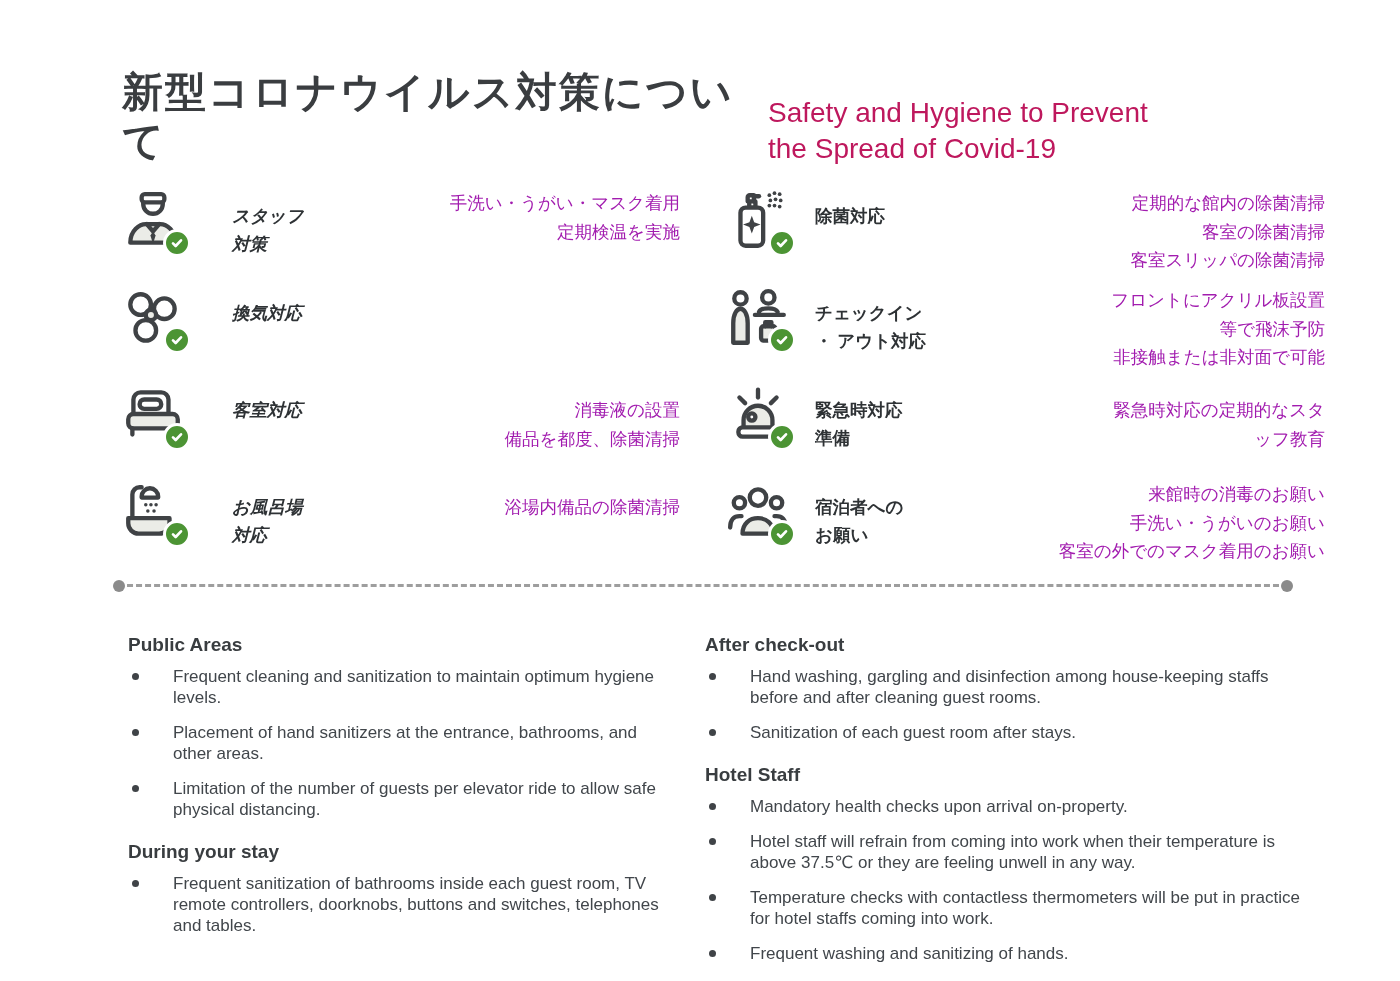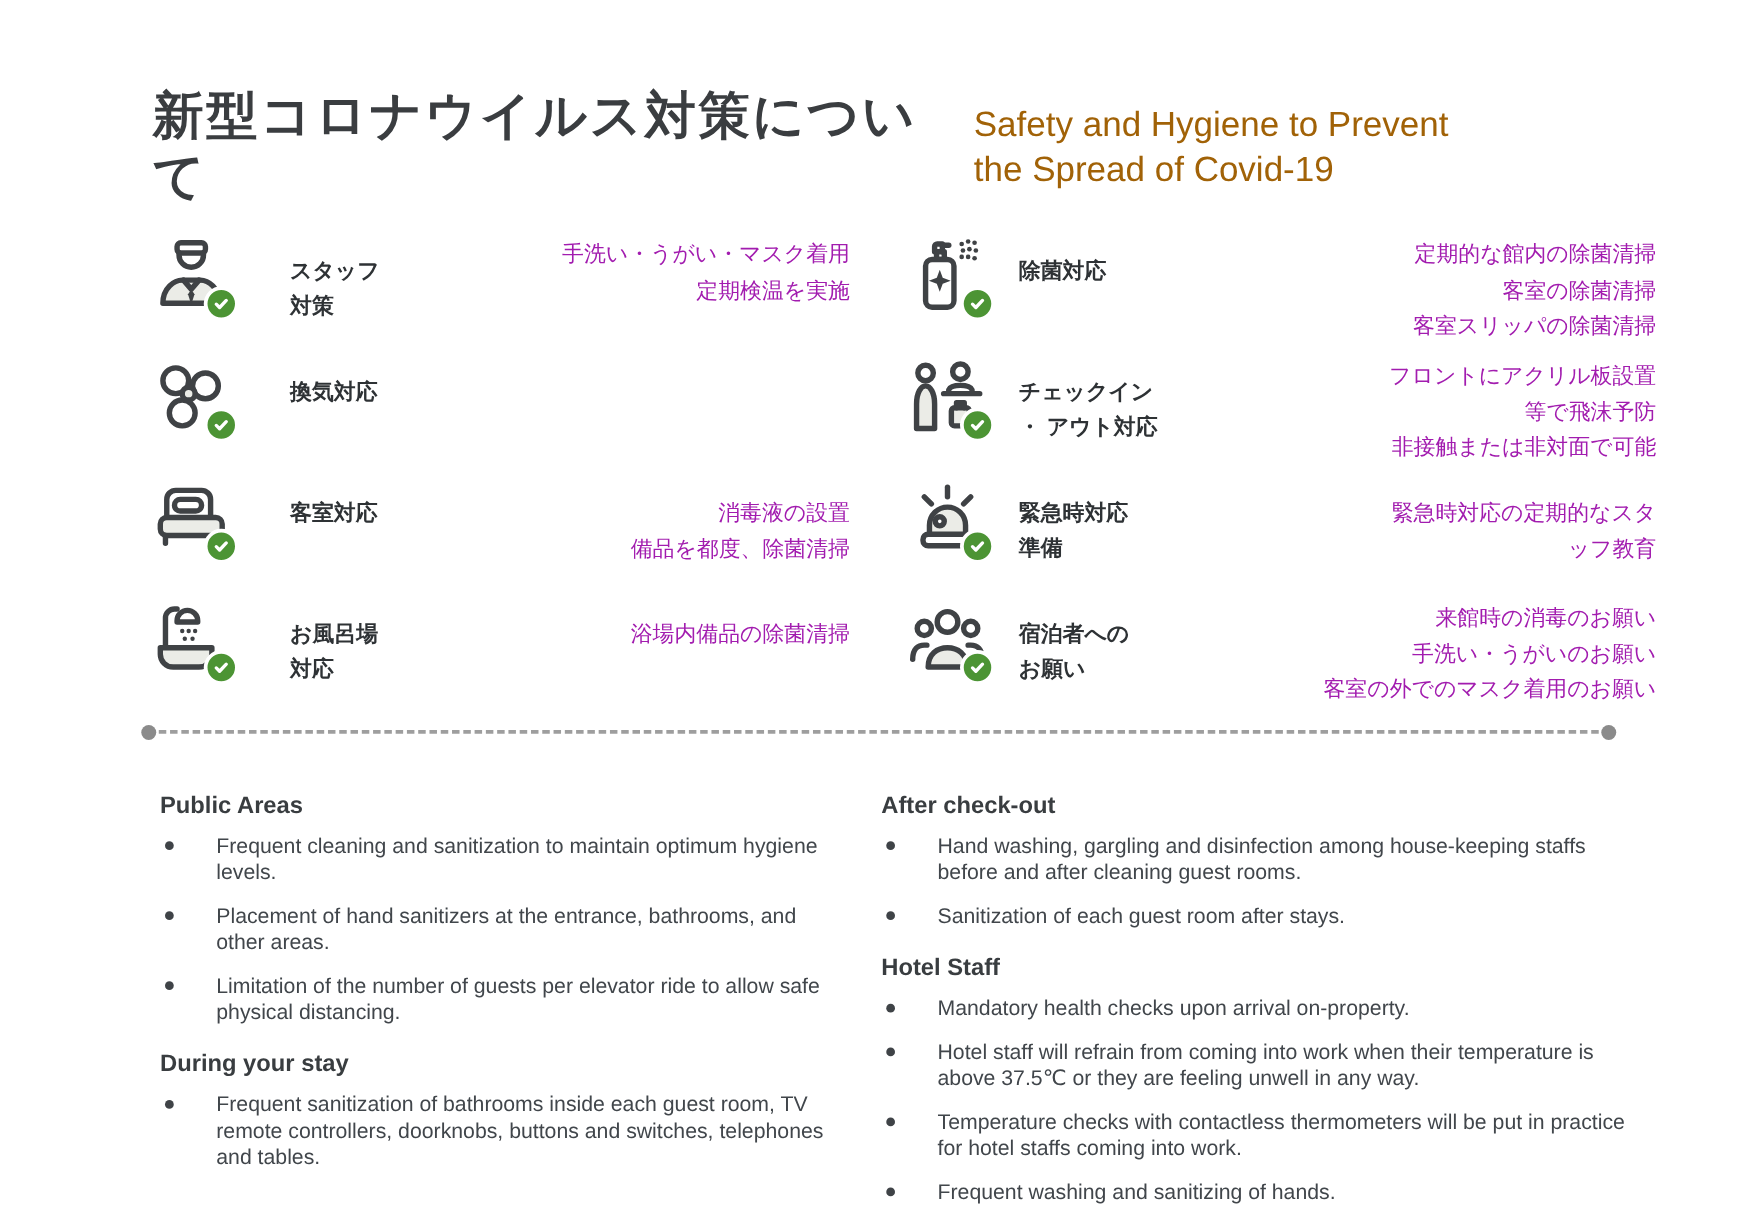--- a/index.html
+++ b/index.html
@@ -1,32 +1,32 @@
 <!DOCTYPE html>
 <html><head>
 <meta charset="utf-8">
 <style>
   * { box-sizing: border-box; }
   html,body { margin:0; padding:0; background:#ffffff; }
   body { font-family:"Liberation Sans","DejaVu Sans",sans-serif; color:#35393c; }
   .page { position:relative; width:1400px; height:981px; background:#fff; overflow:hidden; }
 
   
-  .header { display:flex; align-items:center; padding:68px 60px 0 122px; }
+  .header { display:flex; align-items:flex-end; padding:68px 60px 0 122px; }
   .title-jp { width:646px; font-size:41px; font-weight:700; color:#3a3d40; letter-spacing:2px; line-height:1.2; }
-  .subtitle-en { font-size:28px; color:#a16207; line-height:1.27; padding-top:1px;margin-left:11px; }
+  .subtitle-en { font-size:28px; color:#be185d; line-height:1.27; padding-top:1px; }
 
   
   .measures { display:flex; margin:22px 0 0 120px; }
   .m-col-left  { width:560px; }
   .m-col-right { width:600px; margin-left:45px; }
   .measure { display:grid; min-height:97px; align-content:start; }
   .m-col-left  .measure { grid-template-columns:66px 184px 1fr; }
   .m-col-right .measure { grid-template-columns:66px 204px 1fr; }
-  .m-col-left  .m-label { padding-left:46px; }
+  .m-col-left  .m-label { padding-left:46px;font-style:italic; }
   .m-col-right .m-label { padding-left:24px; }
   .m-label { font-size:17.5px; font-weight:700; color:#2e3235; line-height:28px; padding-top:14px; }
   .m-desc  { font-size:17.5px; color:#a21caf; line-height:28.5px; padding-top:1px;text-align:right; }
   .measure.single .m-desc, .measure.single .m-label { padding-top:14px; }
   .measure.tall .m-desc { padding-top:1px; }
 
   .icon-wrap { position:relative; width:66px; height:66px; }
   .icon-wrap svg.main { width:66px; height:66px; display:block; }
   .badge { position:absolute; right:-5px; bottom:-3px; width:28px; height:28px;
            background:#4c9434; border:3.5px solid #ffffff; border-radius:50%;

